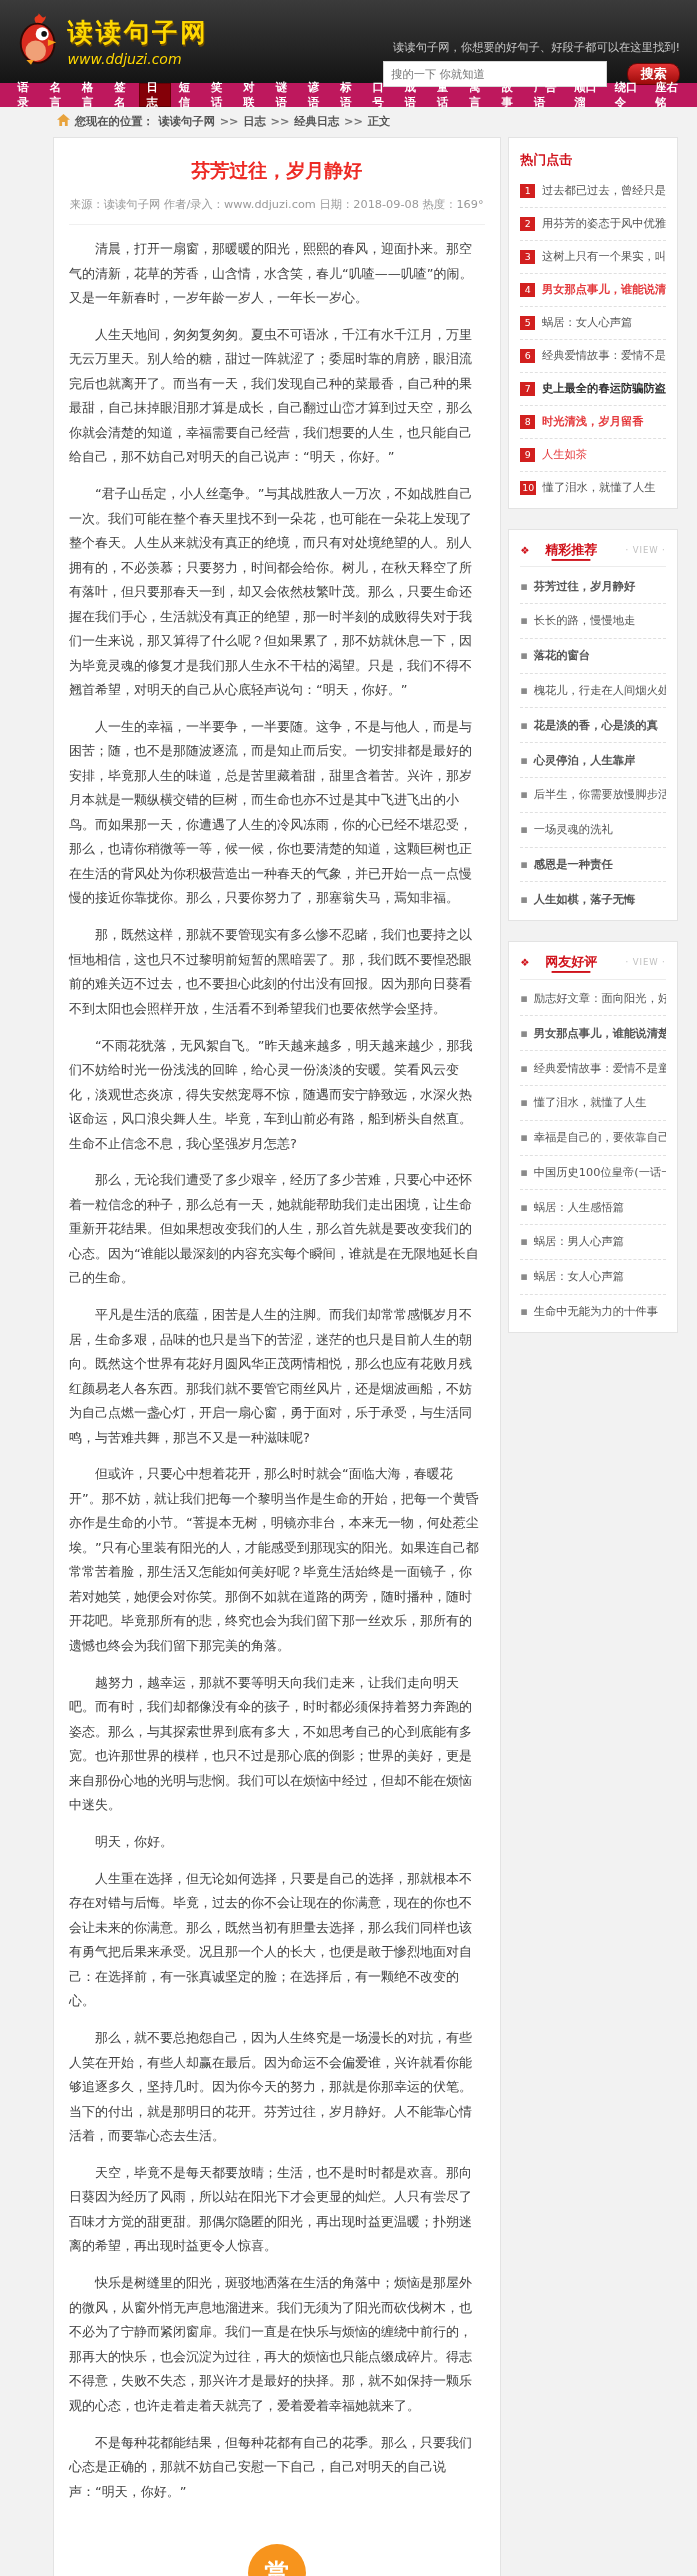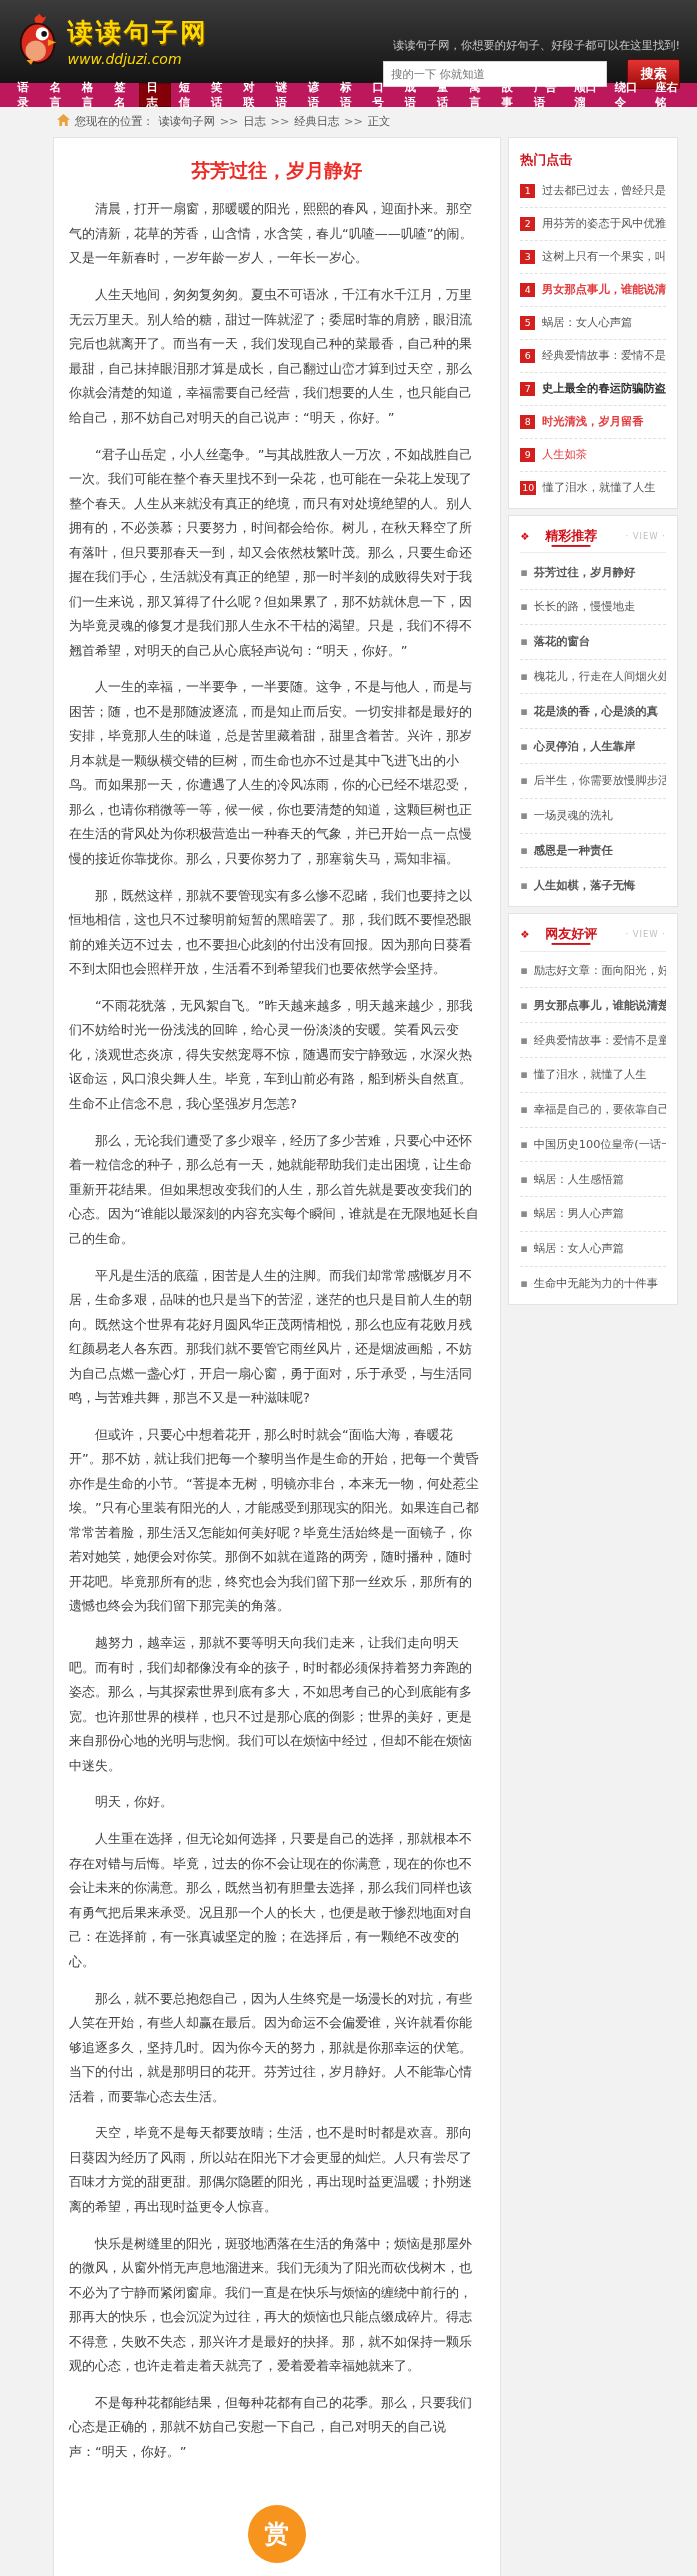--- a/index.html
+++ b/index.html
@@ -8,36 +8,36 @@
 
   
   .site-header{height:83px;background:linear-gradient(#3b3b3b,#141414);display:flex;align-items:center;justify-content:space-between;padding:0 17px;}
   .logo{display:flex;align-items:center;gap:7.5px;cursor:pointer;}
   .logo-title{color:#ffd800;font-size:25.4px;font-weight:bold;letter-spacing:2.8px;text-shadow:0.9px 1.9px 0 #6e4a00;}
   .logo-url{color:#ffd800;font-style:italic;font-size:14px;margin-top:1.9px;}
   .header-right{display:flex;flex-direction:column;align-items:flex-end;gap:6.6px;margin-top:44px;}
   .tagline{color:#c9c9c9;font-size:11.3px;}
   .searchbar{display:flex;align-items:center;gap:16px;}
   .searchbar input{width:224px;height:26px;border:1.9px solid #d8d8d8;padding:0 7.5px;font-size:11.3px;color:#666;background:#fff;outline:none;}
-  .searchbar button{height:30px;margin-left:4.7px;background:linear-gradient(#e43434,#9d0a0a);color:#fff;border:0.9px solid #6e0606;border-radius:2px;font-size:13px;padding:0 12.3px;font-weight:bold;cursor:pointer;}
+  .searchbar button{height:22px;margin-left:4.7px;background:linear-gradient(#e43434,#9d0a0a);color:#fff;border:0.9px solid #6e0606;border-radius:10px;font-size:13px;padding:0 12.3px;font-weight:bold;cursor:pointer;}
 
   
   .nav{background:#be185d;display:flex;align-items:stretch;padding:0 9.4px;height:23.6px;}
   .nav a{color:#fff;font-size:11.3px;font-weight:bold;padding:0 8px;display:flex;align-items:center;text-decoration:none;}
   .nav a.active{background:#840008;box-shadow:inset 0 0 0 0.9px #640006;}
 
   
-  .breadcrumb{padding:7.5px 17px 5.7px 57px;font-size:11.3px;color:#555;display:flex;align-items:center;gap:4.7px;}
+  .breadcrumb{padding:7.5px 17px 5.7px 57px;font-size:11.3px;color:#555;display:flex;align-items:center;gap:4.7px;font-weight:bold;}
   .breadcrumb a{color:#555;text-decoration:none;}
   .crumb-sep{color:#777;}
 
   
   .content{display:flex;align-items:flex-start;gap:7.5px;margin:1.9px 19px 9.4px 53px;}
   .main-col{width:449px;}
-  .sidebar{width:170px;display:flex;flex-direction:column;gap:6px;}
+  .sidebar{width:170px;display:flex;flex-direction:column;gap:20px;}
 
   
   .article-box{background:#fff;border:0.9px solid #e3e3e3;padding:13px 15px 7.5px;}
   .article-title{color:#ed2a24;font-size:19px;font-weight:bold;text-align:center;margin:7.5px 0 13px;}
   .article-meta{text-align:center;font-size:11.3px;color:#999;padding-bottom:11.3px;border-bottom:0.9px solid #f0f0f0;}
   .article p{font-size:13px;line-height:24.5px;color:#404040;text-indent:2em;margin:12.3px 0;}
 
   
   .donation{text-align:center;padding:28px 0 5.7px;}
   .donation-badge{width:58px;height:58px;border-radius:50%;background:#f7941d;color:#fff;font-size:24.5px;font-weight:bold;line-height:58px;margin:0 auto;cursor:pointer;}
@@ -129,20 +129,21 @@
     <a href="#">经典日志</a>
     <span class="crumb-sep">&gt;&gt;</span>
     <span>正文</span>
   </div>
 
   <div class="content">
 
     <div class="main-col">
       <div class="article-box">
         <h1 class="article-title">芬芳过往，岁月静好</h1>
+        <div class="article-meta">来源：读读句子网 作者/录入：www.ddjuzi.com 日期：2018-09-08 热度：169°</div>
         <div class="article">
           <p>清晨，打开一扇窗，那暖暖的阳光，熙熙的春风，迎面扑来。那空气的清新，花草的芳香，山含情，水含笑，春儿“叽喳——叽喳”的闹。又是一年新春时，一岁年龄一岁人，一年长一岁心。</p>
           <p>人生天地间，匆匆复匆匆。夏虫不可语冰，千江有水千江月，万里无云万里天。别人给的糖，甜过一阵就涩了；委屈时靠的肩膀，眼泪流完后也就离开了。而当有一天，我们发现自己种的菜最香，自己种的果最甜，自己抹掉眼泪那才算是成长，自己翻过山峦才算到过天空，那么你就会清楚的知道，幸福需要自己经营，我们想要的人生，也只能自己给自己，那不妨自己对明天的自己说声：“明天，你好。”</p>
           <p>“君子山岳定，小人丝毫争。”与其战胜敌人一万次，不如战胜自己一次。我们可能在整个春天里找不到一朵花，也可能在一朵花上发现了整个春天。人生从来就没有真正的绝境，而只有对处境绝望的人。别人拥有的，不必羡慕；只要努力，时间都会给你。树儿，在秋天释空了所有落叶，但只要那春天一到，却又会依然枝繁叶茂。那么，只要生命还握在我们手心，生活就没有真正的绝望，那一时半刻的成败得失对于我们一生来说，那又算得了什么呢？但如果累了，那不妨就休息一下，因为毕竟灵魂的修复才是我们那人生永不干枯的渴望。只是，我们不得不翘首希望，对明天的自己从心底轻声说句：“明天，你好。”</p>
           <p>人一生的幸福，一半要争，一半要随。这争，不是与他人，而是与困苦；随，也不是那随波逐流，而是知止而后安。一切安排都是最好的安排，毕竟那人生的味道，总是苦里藏着甜，甜里含着苦。兴许，那岁月本就是一颗纵横交错的巨树，而生命也亦不过是其中飞进飞出的小鸟。而如果那一天，你遭遇了人生的冷风冻雨，你的心已经不堪忍受，那么，也请你稍微等一等，候一候，你也要清楚的知道，这颗巨树也正在生活的背风处为你积极营造出一种春天的气象，并已开始一点一点慢慢的接近你靠拢你。那么，只要你努力了，那塞翁失马，焉知非福。</p>
           <p>那，既然这样，那就不要管现实有多么惨不忍睹，我们也要持之以恒地相信，这也只不过黎明前短暂的黑暗罢了。那，我们既不要惶恐眼前的难关迈不过去，也不要担心此刻的付出没有回报。因为那向日葵看不到太阳也会照样开放，生活看不到希望我们也要依然学会坚持。</p>
           <p>“不雨花犹落，无风絮自飞。”昨天越来越多，明天越来越少，那我们不妨给时光一份浅浅的回眸，给心灵一份淡淡的安暖。笑看风云变化，淡观世态炎凉，得失安然宠辱不惊，随遇而安宁静致远，水深火热讴命运，风口浪尖舞人生。毕竟，车到山前必有路，船到桥头自然直。生命不止信念不息，我心坚强岁月怎恙?</p>
           <p>那么，无论我们遭受了多少艰辛，经历了多少苦难，只要心中还怀着一粒信念的种子，那么总有一天，她就能帮助我们走出困境，让生命重新开花结果。但如果想改变我们的人生，那么首先就是要改变我们的心态。因为“谁能以最深刻的内容充实每个瞬间，谁就是在无限地延长自己的生命。</p>
           <p>平凡是生活的底蕴，困苦是人生的注脚。而我们却常常感慨岁月不居，生命多艰，品味的也只是当下的苦涩，迷茫的也只是目前人生的朝向。既然这个世界有花好月圆风华正茂两情相悦，那么也应有花败月残红颜易老人各东西。那我们就不要管它雨丝风片，还是烟波画船，不妨为自己点燃一盏心灯，开启一扇心窗，勇于面对，乐于承受，与生活同鸣，与苦难共舞，那岂不又是一种滋味呢?</p>
           <p>但或许，只要心中想着花开，那么时时就会“面临大海，春暖花开”。那不妨，就让我们把每一个黎明当作是生命的开始，把每一个黄昏亦作是生命的小节。“菩提本无树，明镜亦非台，本来无一物，何处惹尘埃。”只有心里装有阳光的人，才能感受到那现实的阳光。如果连自己都常常苦着脸，那生活又怎能如何美好呢？毕竟生活始终是一面镜子，你若对她笑，她便会对你笑。那倒不如就在道路的两旁，随时播种，随时开花吧。毕竟那所有的悲，终究也会为我们留下那一丝欢乐，那所有的遗憾也终会为我们留下那完美的角落。</p>

